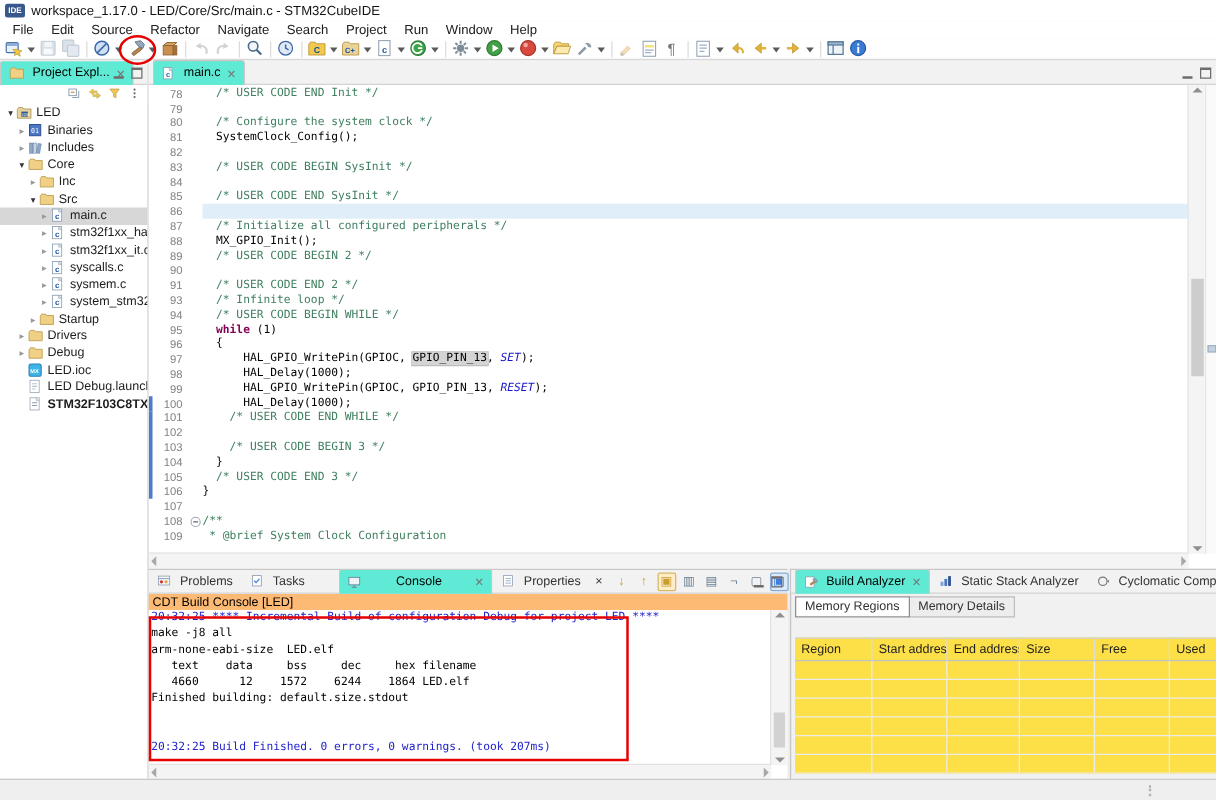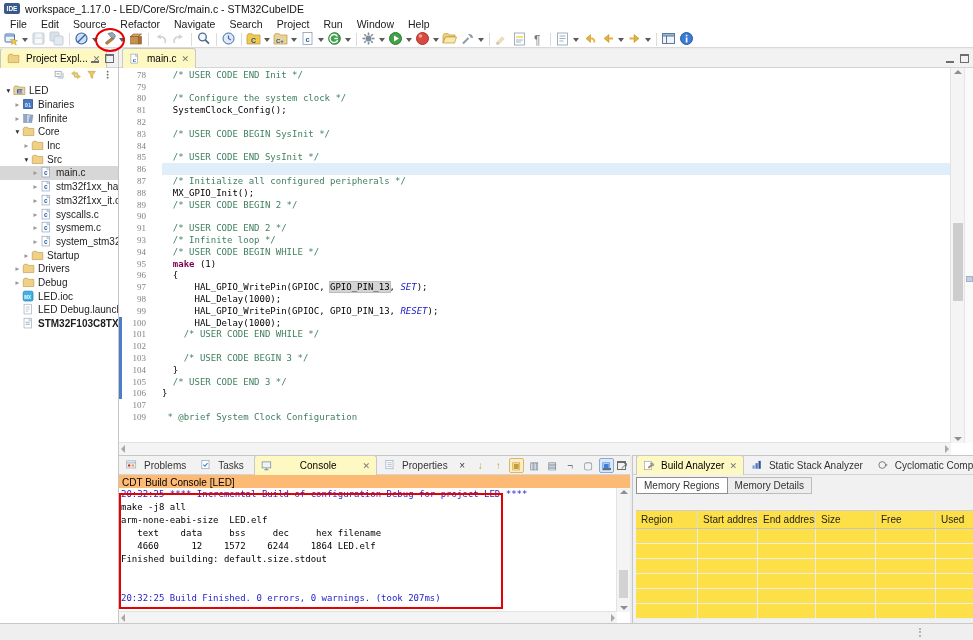--- a/index.html
+++ b/index.html
@@ -29,21 +29,21 @@
   .editor{left:119px;top:49px;width:854px;height:406px;background:#fff}
   .console{left:119px;top:455px;width:511px;height:168px;background:#fff;border-top:1px solid #c6c6c6}
   .analyzer{left:632px;top:455px;width:341px;height:168px;background:#f1f1f1;border-top:1px solid #c6c6c6;border-left:1px solid #c6c6c6}
   .statusbar{left:0;top:623px;width:973px;height:17px;background:#efefef;border-top:1px solid #c9c9c9}
   .status-handle{left:919px;top:628px;width:3px;height:9px;border-left:2px dotted #b5b5b5}
 
   
   .vtabbar{height:19px;background:#f2f2f2;border-bottom:1px solid #d4d4d4;display:flex;align-items:flex-end;position:relative;box-sizing:border-box}
   .vtab{display:inline-flex;align-items:center;gap:3px;height:18px;padding:0 6px;font-size:10px;color:#333;
         border:1px solid transparent;border-bottom:none;white-space:nowrap}
-  .vtab.active{background:#fef9c3;border-color:#c8c8c8;border-radius:3px 3px 0 0;margin-bottom:-1px;height:19px;color:#000}
+  .vtab.active{background:#5eead4;border-color:#c8c8c8;border-radius:3px 3px 0 0;margin-bottom:-1px;height:19px;color:#000}
   .tabx{color:#777;font-size:9px;margin-left:2px}
   .minmax{position:absolute;right:4px;top:4px;display:flex;gap:6px;align-items:center}
   .wmin{width:8px;height:8px;border-bottom:2px solid #6d6d6d}
   .wmax{width:7px;height:6px;border:1px solid #6d6d6d;border-top:2.5px solid #6d6d6d}
 
   
   .ptoolbar{height:14px;display:flex;justify-content:flex-end;align-items:center;gap:4px;padding-right:4px;background:#fff}
   .ptoolbar .tico{opacity:.9}
   #tree{padding-top:2px}
   .trow{display:flex;align-items:center;height:13.7px;white-space:nowrap;overflow:hidden;cursor:default}
@@ -53,21 +53,21 @@
   .ticon{flex:0 0 auto;margin-right:3px;display:inline-flex}
   .tlabel{font-size:10px;color:#1c1c1c}
   .tlabel.b{font-weight:bold}
 
   
   .econtent{position:absolute;left:0;top:19px;right:22px;bottom:12px;overflow:hidden;background:#fff;padding-top:1px}
   .crow{display:flex;height:11.8px;align-items:center}
   .diff{width:3px;height:100%;flex:0 0 auto}
   .diff.on{background:#4d7dc6}
   .lnum{width:24px;flex:0 0 auto;text-align:right;padding-right:4px;color:#828282;
-        font-family:Liberation Serif, serif;font-size:9px}
+        font-family:Liberation Sans, sans-serif;font-size:9px}
   .fold{width:12px;flex:0 0 auto;display:flex;align-items:center;justify-content:center}
   .ltext{flex:1;height:100%;display:flex;align-items:center;white-space:pre;
          font-family:"DejaVu Sans Mono",monospace;font-size:9px;color:#000}
   .ltext.cur{background:#e0eefa}
   .tok-p{color:#000}
   .tok-c{color:#3f7f5f}
   .tok-k{color:#7f0055;font-weight:bold}
   .tok-e{color:#1616c8;font-style:italic}
   .tok-o{color:#000;background:#d4d4d4;outline:1px solid #bdbdbd}
   .evscroll{position:absolute;right:8px;top:19px;bottom:12px;width:14px;background:#f4f4f4;border-left:1px solid #e3e3e3}
@@ -466,21 +466,21 @@
       </div>
       <div class="trow" style="padding-left: 13px;">
         <span class="tarrow">▸</span>
         <span class="ticon">
           <svg width="13" height="13" viewBox="0 0 16 16">
             <rect x="2" y="3" width="3.2" height="10" fill="#8fa8c8" stroke="#5a7aa0" stroke-width="0.5"></rect>
             <rect x="5.6" y="3" width="3.2" height="10" fill="#c8d4e4" stroke="#5a7aa0" stroke-width="0.5"></rect>
             <rect x="9.6" y="3.5" width="3.2" height="9.5" transform="rotate(10 11 8)" fill="#8fa8c8" stroke="#5a7aa0" stroke-width="0.5"></rect>
           </svg>
         </span>
-        <span class="tlabel">Infinite</span>
+        <span class="tlabel">Includes</span>
       </div>
       <div class="trow" style="padding-left: 13px;">
         <span class="tarrow open">▾</span>
         <span class="ticon">
           <svg width="13" height="13" viewBox="0 0 16 16">
             <path d="M1.5 4.8l1.3-2h4l1 1.4h6.7V13H1.5z" fill="#f0d084" stroke="#b99a4d" stroke-width="0.8"></path>
           </svg>
         </span>
         <span class="tlabel">Core</span>
       </div>
@@ -744,21 +744,21 @@
       <div class="crow">
         <span class="diff"></span>
         <span class="lnum">94</span>
         <span class="fold"></span>
         <span class="ltext"><span class="tok-c">  /* USER CODE BEGIN WHILE */</span></span>
       </div>
       <div class="crow">
         <span class="diff"></span>
         <span class="lnum">95</span>
         <span class="fold"></span>
-        <span class="ltext"><span class="tok-p">  </span><span class="tok-k">make</span><span class="tok-p"> (1)</span></span>
+        <span class="ltext"><span class="tok-p">  </span><span class="tok-k">while</span><span class="tok-p"> (1)</span></span>
       </div>
       <div class="crow">
         <span class="diff"></span>
         <span class="lnum">96</span>
         <span class="fold"></span>
         <span class="ltext"><span class="tok-p">  {</span></span>
       </div>
       <div class="crow">
         <span class="diff"></span>
         <span class="lnum">97</span>
@@ -817,20 +817,31 @@
         <span class="diff on"></span>
         <span class="lnum">106</span>
         <span class="fold"></span>
         <span class="ltext"><span class="tok-p">}</span></span>
       </div>
       <div class="crow">
         <span class="diff"></span>
         <span class="lnum">107</span>
         <span class="fold"></span>
         <span class="ltext"></span>
+      </div>
+      <div class="crow">
+        <span class="diff"></span>
+        <span class="lnum">108</span>
+        <span class="fold">
+          <svg width="9" height="9" viewBox="0 0 16 16">
+            <circle cx="8" cy="8" r="6.5" fill="#fff" stroke="#9aa7b5" stroke-width="1.5"></circle>
+            <line x1="4.5" y1="8" x2="11.5" y2="8" stroke="#5a6a7a" stroke-width="1.5"></line>
+          </svg>
+        </span>
+        <span class="ltext"><span class="tok-c">/**</span></span>
       </div>
       <div class="crow">
         <span class="diff"></span>
         <span class="lnum">109</span>
         <span class="fold"></span>
         <span class="ltext"><span class="tok-c"> * @brief System Clock Configuration</span></span>
       </div>
     </div>
   <div class="evscroll">
     <span class="sbarrow" style="top:2px">
@@ -865,21 +876,21 @@
       </div>
       <div class="vtab">
         <span class="ticon">
           <svg width="12" height="12" viewBox="0 0 16 16">
             <rect x="2.5" y="2" width="9.5" height="11" fill="#fff" stroke="#7f92a8" stroke-width="0.8"></rect>
             <path d="M4.5 7.5l2 2 3.5-4" stroke="#3d7de0" stroke-width="1.4" fill="none"></path>
           </svg>
         </span>
         <span>Tasks</span>
       </div>
-      <div class="vtab active" style="margin-left: 3px; gap: 24px;">
+      <div class="vtab active" style="margin-left: 20px; gap: 24px;">
         <span class="ticon">
           <svg width="12" height="12" viewBox="0 0 16 16">
             <rect x="1.5" y="2.5" width="11.5" height="8" fill="#eef3f8" stroke="#68809a" stroke-width="0.9"></rect>
             <line x1="4.5" y1="13" x2="10" y2="13" stroke="#68809a" stroke-width="1.2"></line>
             <line x1="7.2" y1="10.5" x2="7.2" y2="13" stroke="#68809a"></line>
           </svg>
         </span>
         <span>Console</span>
         <span class="tabx">✕</span>
       </div>

